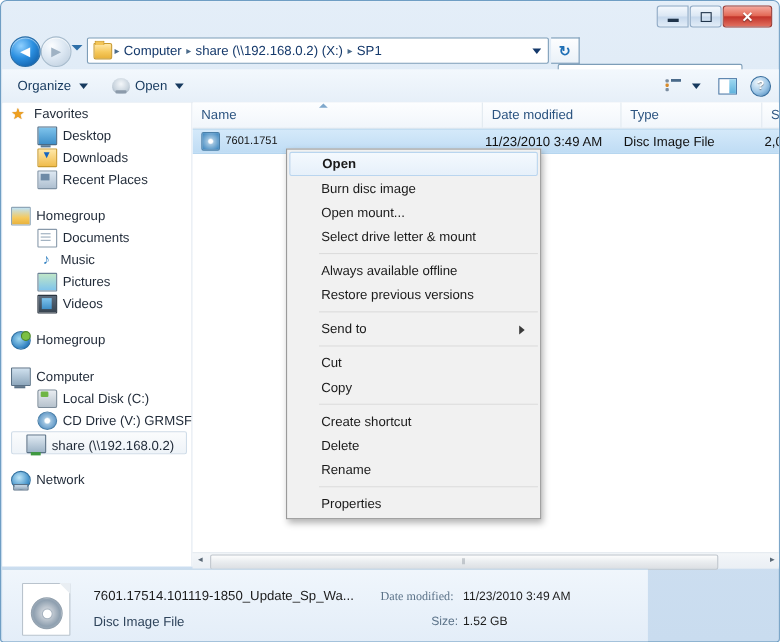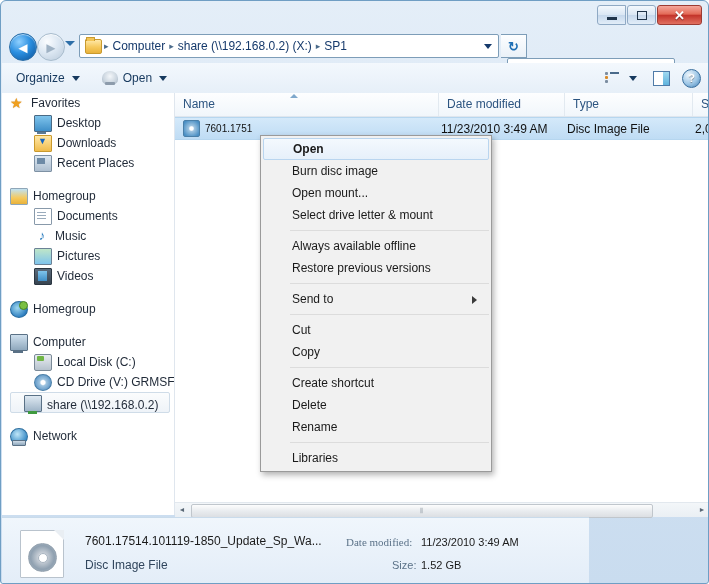--- a/index.html
+++ b/index.html
@@ -588,17 +588,17 @@
     <div class="ctxitem">
       <span>Delete</span>
     </div>
     <div class="ctxitem">
       <span>Rename</span>
     </div>
 
     <div class="ctxsep"></div>
 
     <div class="ctxitem">
-      <span>Libraries</span>
+      <span>Properties</span>
     </div>
   </div>
 
 </div>
 
 </body></html>

